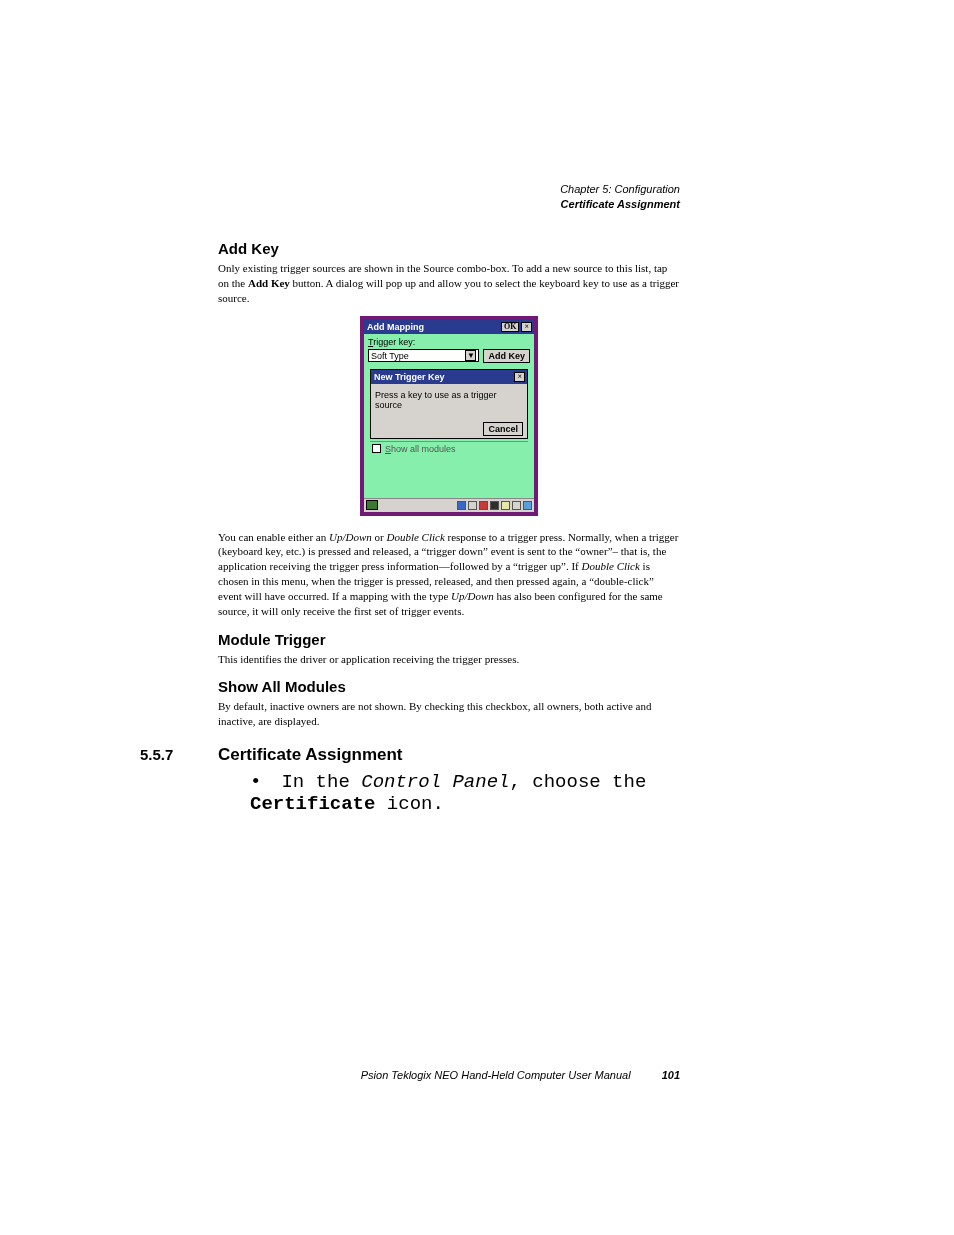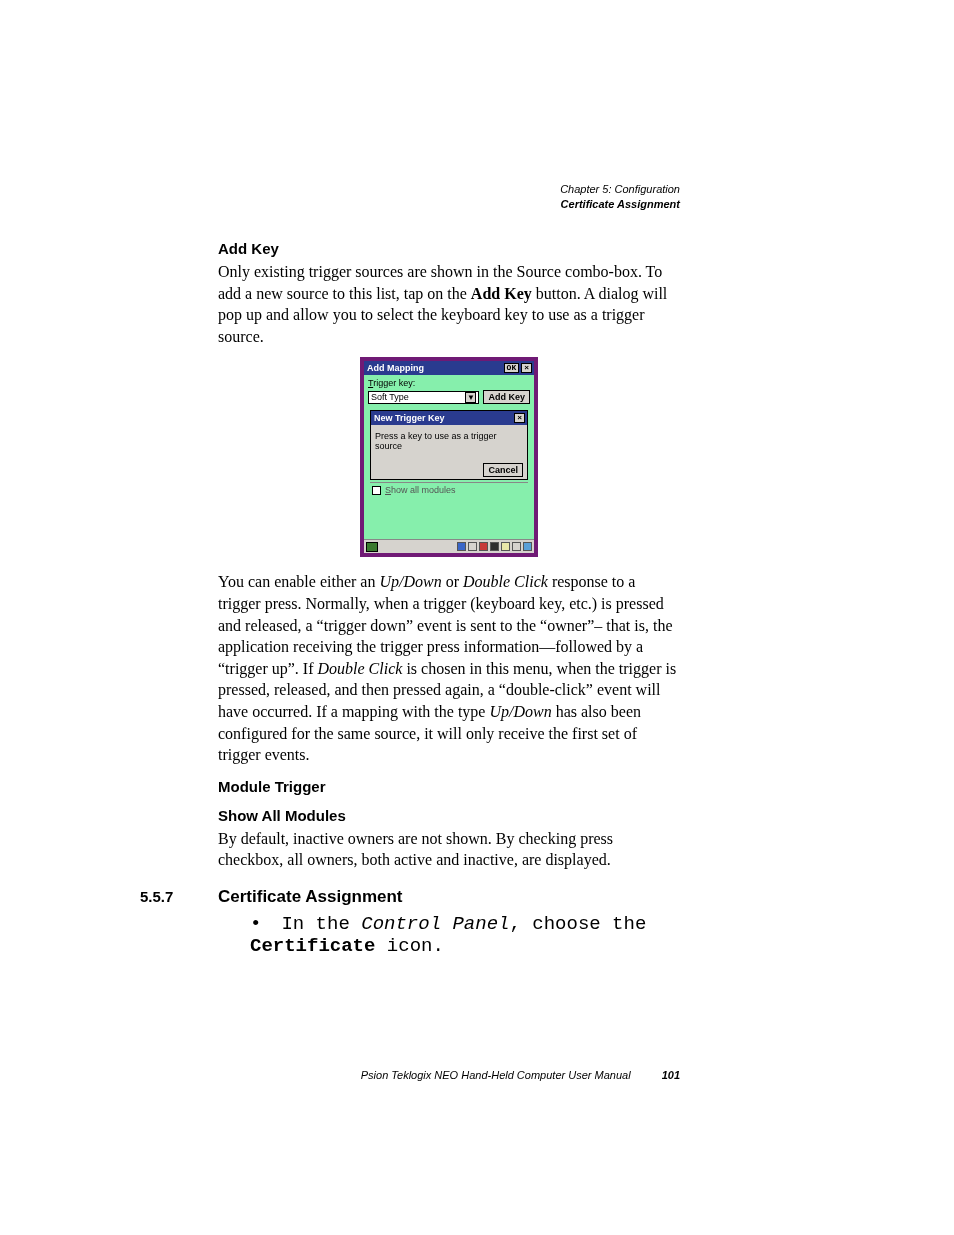--- a/index.html
+++ b/index.html
@@ -33,21 +33,21 @@
   }
   .content { margin-top: 60px; }
   .h-sub {
     font-family: Verdana, Geneva, sans-serif;
     font-weight: bold;
     font-size: 15px;
     margin: 12px 0 4px 78px;
   }
   .para {
     font-family: "Times New Roman", Times, serif;
-    font-size: 16px;
+    font-size: 11px;
     line-height: 1.35;
     margin: 0 0 6px 78px;
   }
   .numbered-row {
     display: flex;
     align-items: baseline;
     margin: 16px 0 6px 0;
   }
   .sec-num {
     width: 78px;
@@ -114,21 +114,21 @@
   .tb-left { padding-left: 1px; }
   .tb-btns { display: flex; gap: 2px; }
   .tb-btn {
     background: #d6d3ce;
     color: #000;
     border: 1px solid #000;
     font-size: 8px;
     line-height: 8px;
     padding: 0 2px;
     font-weight: bold;
-    font-family: Liberation Mono, monospace;
+    font-family: Liberation Serif, serif;
   }
   .dlg-body { padding: 3px 4px 2px 4px; }
   .lbl { font-size: 9px; }
   .underline { text-decoration: underline; }
   .row { display: flex; align-items: center; gap: 4px; margin-top: 2px; }
   .combo {
     flex: 1;
     display: flex;
     align-items: center;
     justify-content: space-between;
@@ -282,23 +282,24 @@
           </span>
         </div>
       </div>
     </div>
 
     <p class="para">
       <span>You can enable either an </span><span class="ital">Up/Down</span><span> or </span><span class="ital">Double Click</span><span> response to a trigger press. Normally, when a trigger (keyboard key, etc.) is pressed and released, a “trigger down” event is sent to the “owner”– that is, the application receiving the trigger press information—followed by a “trigger up”. If </span><span class="ital">Double Click</span><span> is chosen in this menu, when the trigger is pressed, released, and then pressed again, a “double-click” event will have occurred. If a mapping with the type </span><span class="ital">Up/Down</span><span> has also been configured for the same source, it will only receive the first set of trigger events.</span>
     </p>
 
     <div class="h-sub">Module Trigger</div>
+    <p class="para">This identifies the driver or application receiving the trigger presses.</p>
 
     <div class="h-sub">Show All Modules</div>
-    <p class="para">By default, inactive owners are not shown. By checking press checkbox, all owners, both active and inactive, are displayed.</p>
+    <p class="para">By default, inactive owners are not shown. By checking this checkbox, all owners, both active and inactive, are displayed.</p>
 
     <div class="numbered-row">
       <span class="sec-num">5.5.7</span>
       <span class="sec-title">Certificate Assignment</span>
     </div>
     <div class="bullet-line">
       <span>In the </span><span class="ital">Control Panel</span><span>, choose the </span><span class="bold">Certificate</span><span> icon.</span>
     </div>
 
   </div>

